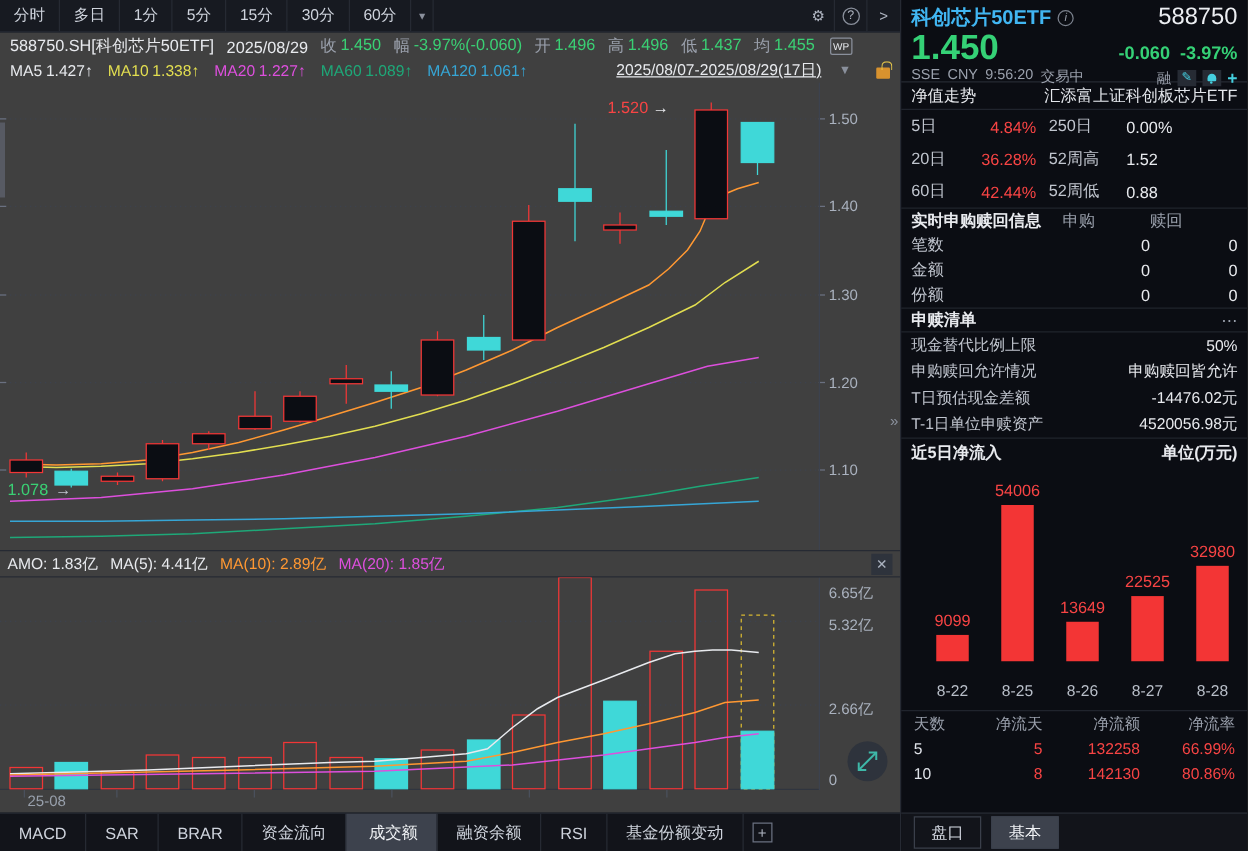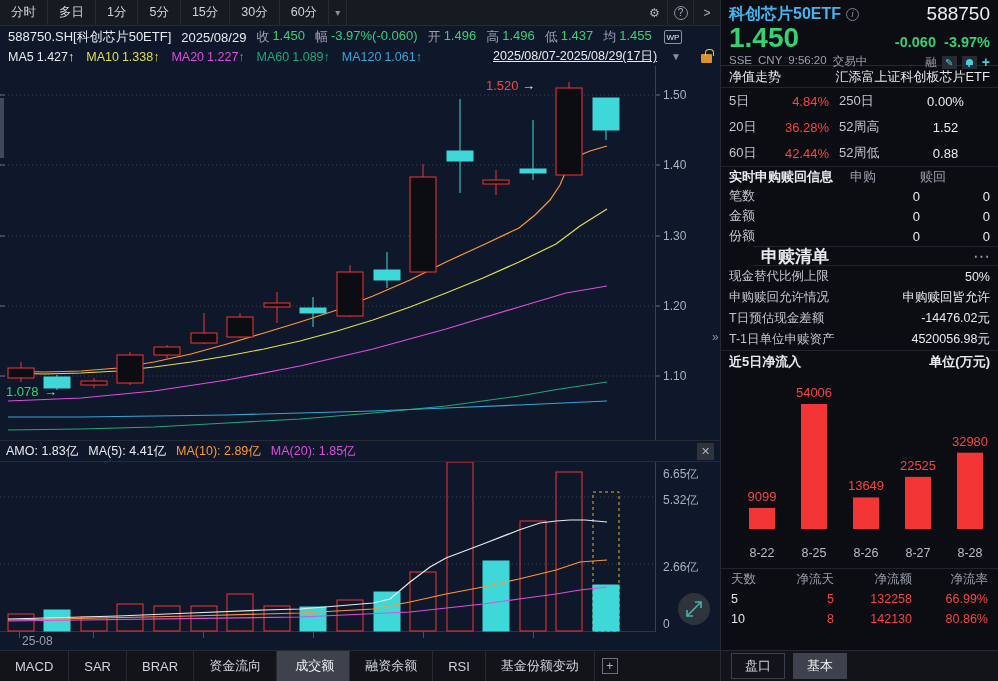--- a/index.html
+++ b/index.html
@@ -1,18 +1,18 @@
 <!DOCTYPE html>
 <html><head>
 <meta charset="utf-8">
 <style>
   * { margin:0; padding:0; box-sizing:border-box; }
   html,body { background:#05070b; }
   body { font-family:"Liberation Sans", sans-serif; }
-  #app { position:relative; width:998px; height:681px; background:#0f172a; color:#c9ced8; overflow:hidden; font-size:12px; }
+  #app { position:relative; width:998px; height:681px; background:#404040; color:#c9ced8; overflow:hidden; font-size:12px; }
 
   
   .toolbar { position:absolute; left:0; top:0; width:720px; height:26px; background:#171a21; border-bottom:1px solid #262a33; display:flex; align-items:stretch; }
   .tbar-tab { padding:0 11px; display:flex; align-items:center; border-right:1px solid #262a33; cursor:default; color:#ced3dc; font-size:12.5px; }
   .tbar-caret { padding:0 6px; display:flex; align-items:center; color:#8a909c; font-size:10px; border-right:1px solid #262a33; }
   .tbar-spacer { flex:1; }
   .tbar-icon { width:26px; display:flex; align-items:center; justify-content:center; border-right:1px solid #262a33; color:#aeb4c0; }
   .help-circ { width:14px; height:14px; border:1px solid #8a909c; border-radius:50%; font-size:10px; display:flex; align-items:center; justify-content:center; color:#aeb4c0; }
 
   
@@ -70,28 +70,28 @@
   .plus-ic { color:#45d0e0; font-weight:bold; font-size:14px; }
 
   .sec-row { display:flex; align-items:center; padding:0 8px; }
   .nav-head { height:22px; border-bottom:1px solid #20242d; font-size:13px; }
   .nav-head .l { color:#e8eaee; }
   .nav-head .r { margin-left:auto; color:#e4e7ec; }
   .grid4 { display:grid; grid-template-columns:34px 76px 62px 1fr; padding:0 8px; height:26px; align-items:center; font-size:13px; }
   .grid4 .c1 { color:#c0c5ce; }
   .grid4 .c2 { text-align:right; color:#f84444; padding-right:10px; }
   .grid4 .c3 { color:#c0c5ce; }
-  .grid4 .c4 { text-align:center; color:#e8eaee; }
+  .grid4 .c4 { text-align:left; color:#e8eaee; }
   .rt-head { height:20px; display:grid; grid-template-columns:1fr 70px 70px; align-items:center; padding:0 8px; font-size:13px; border-top:1px solid #20242d; }
   .rt-head .h1 { color:#e8eaee; font-weight:bold; }
   .rt-head .h2,.rt-head .h3 { color:#9aa0ac; text-align:left; }
   .rt-row { height:20px; display:grid; grid-template-columns:1fr 70px 70px; align-items:center; padding:0 8px; font-size:13px; }
   .rt-row .h1 { color:#c0c5ce; }
   .rt-row .h2,.rt-row .h3 { color:#e8eaee; text-align:right; }
-  .sub-head { height:20px; display:flex; align-items:center; padding:0 8px; font-size:17px; border-top:1px solid #20242d; border-bottom:1px solid #20242d;margin-left:32px; }
+  .sub-head { height:20px; display:flex; align-items:center; padding:0 8px; font-size:13px; border-top:1px solid #20242d; border-bottom:1px solid #20242d; }
   .sub-head .l { color:#e8eaee; font-weight:bold; }
   .sub-head .r { margin-left:auto; color:#9aa0ac; }
   .kv-row { height:21px; display:flex; align-items:center; padding:0 8px; font-size:12.5px; }
   .kv-row .k { color:#c0c5ce; }
   .kv-row .v { margin-left:auto; color:#e8eaee; }
   .flow-head { height:22px; display:flex; align-items:center; padding:0 8px; font-size:13px; border-top:1px solid #20242d; }
   .flow-head .l { color:#e8eaee; font-weight:bold; }
   .flow-head .r { margin-left:auto; color:#e8eaee; font-weight:bold; }
   .flow-chart { display:block; }
   .flow-table { border-top:1px solid #20242d; }

